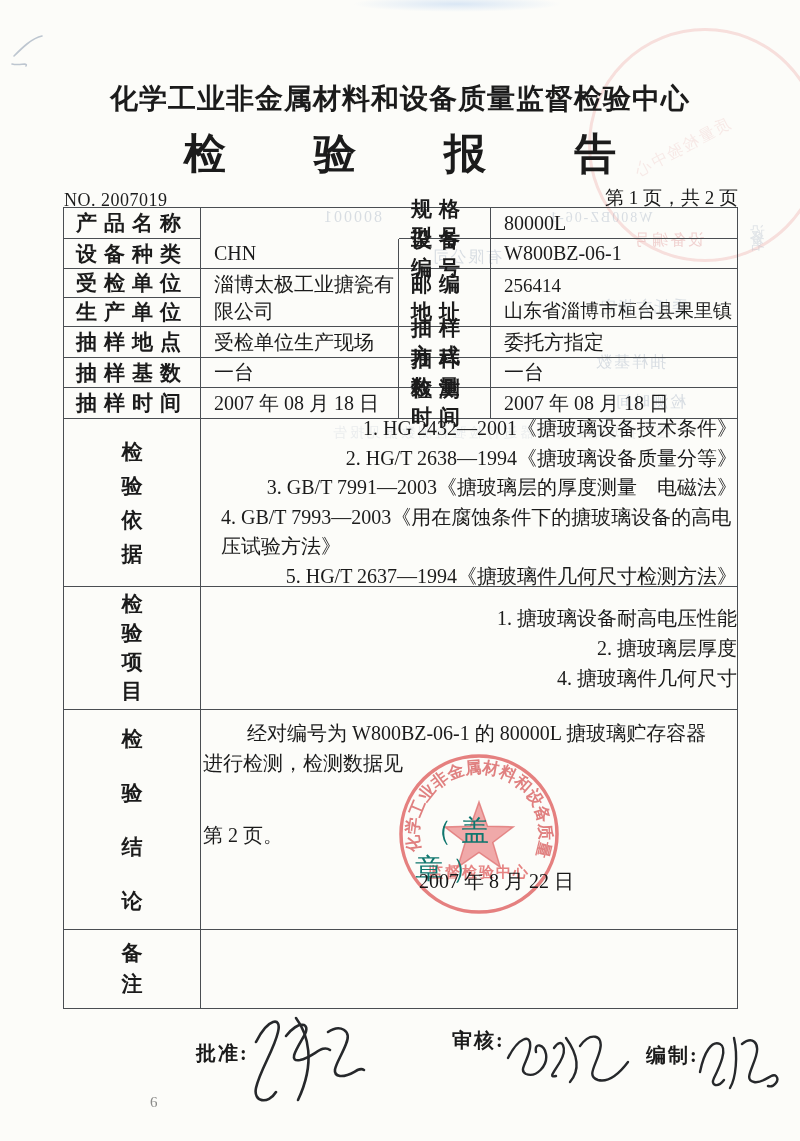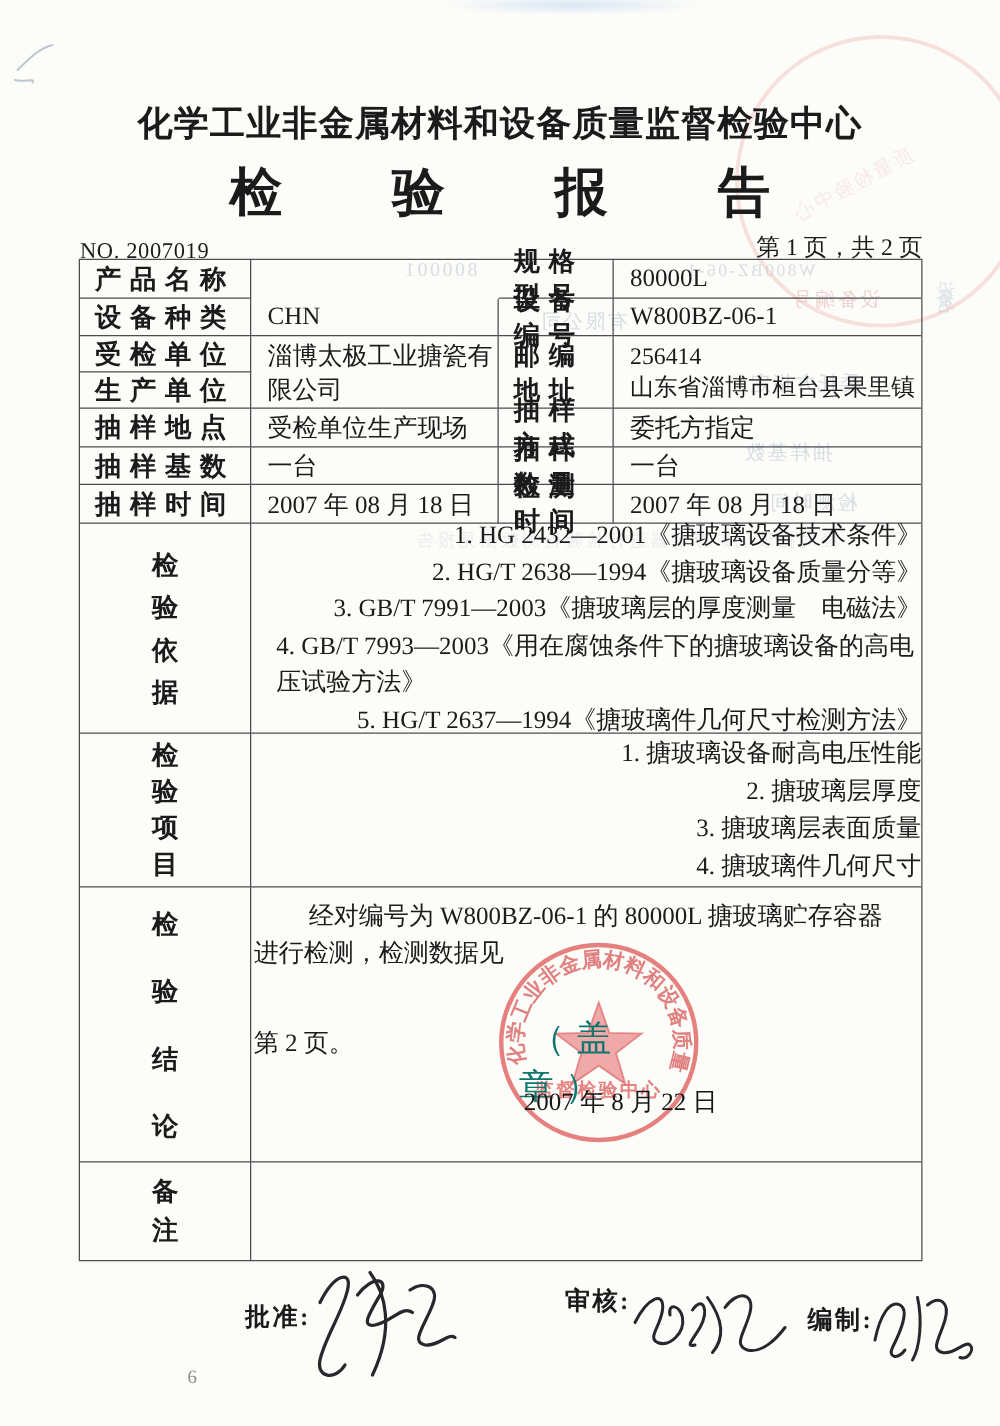--- a/index.html
+++ b/index.html
@@ -178,21 +178,20 @@
       <div class="basis-line">4. GB/T 7993—2003《用在腐蚀条件下的搪玻璃设备的高电压试验方法》</div>
       <div class="basis-line">5. HG/T 2637—1994《搪玻璃件几何尺寸检测方法》</div>
     </div>
 
     <div class="c vertcell" style="grid-row:9;grid-column:1;">
       <div class="vert lh29">检验项目</div>
     </div>
     <div class="c nr listcell" style="grid-row:9;grid-column:2/5;">
       <div class="item-line">1.  搪玻璃设备耐高电压性能</div>
       <div class="item-line">2.  搪玻璃层厚度</div>
-      <div class="item-line">3.  搪玻璃层表面质量</div>
       <div class="item-line">4.  搪玻璃件几何尺寸</div>
     </div>
 
     <div class="c vertcell" style="grid-row:10;grid-column:1;">
       <div class="vert lh54">检验结论</div>
     </div>
     <div class="c nr concl" style="grid-row:10;grid-column:2/5;">
       <div class="concl-text">
         <span class="concl-l1">经对编号为 W800BZ-06-1 的 80000L 搪玻璃贮存容器进行检测，检测数据见</span>
         <span class="concl-l2">第 2 页。</span>

